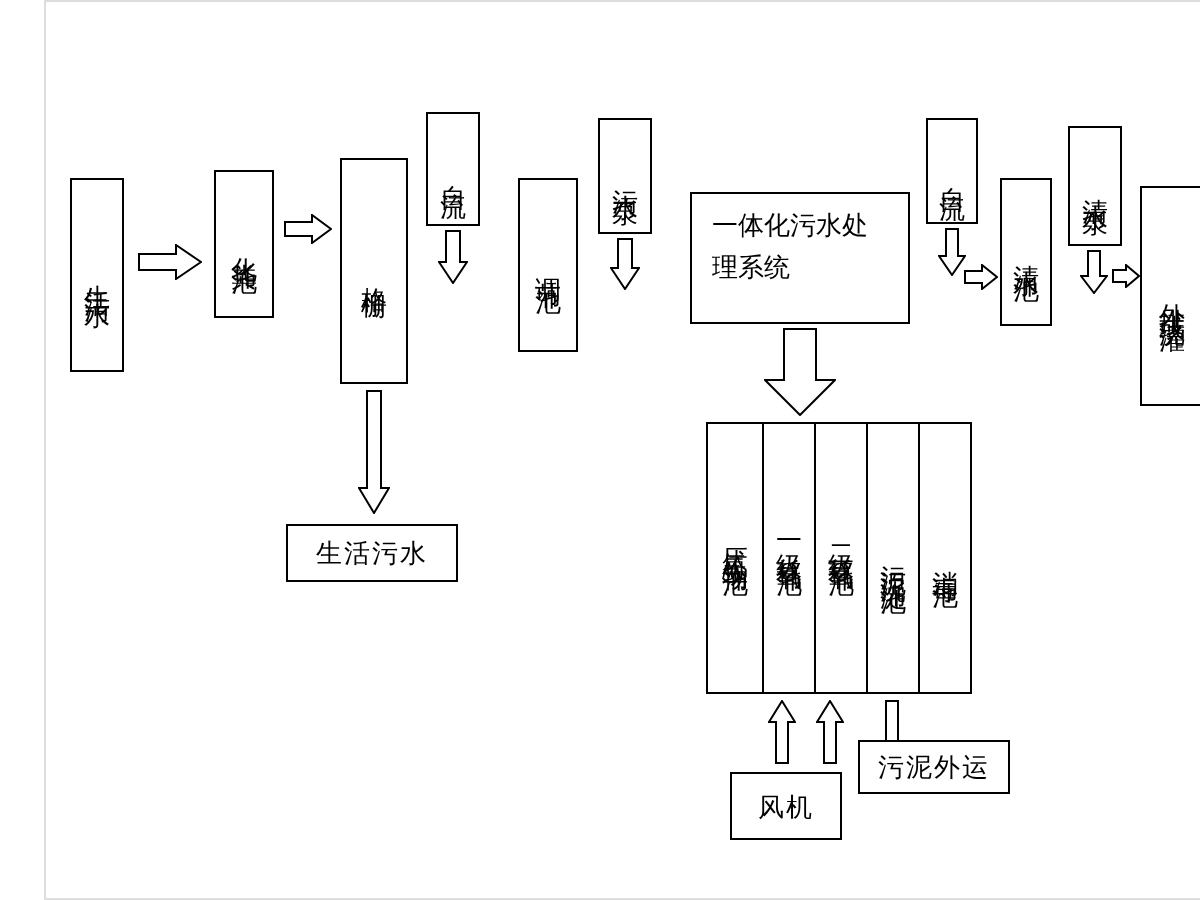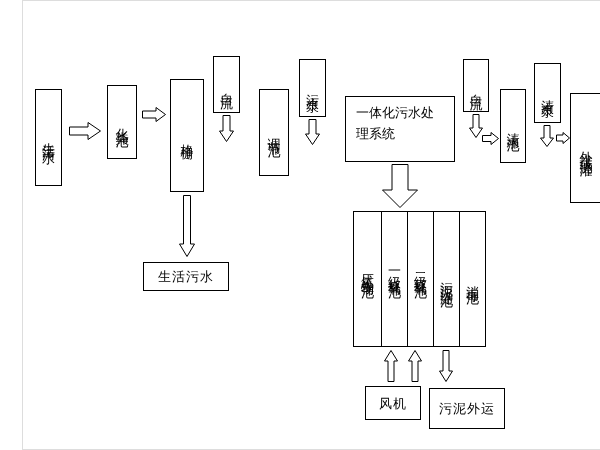--- a/index.html
+++ b/index.html
@@ -144,17 +144,17 @@
   <svg class="arrow" style="left:385px;top:349px" width="14" height="32" viewBox="0 0 14 32">
     <polygon points="7,0.5 13.5,11 10,11 10,31.5 4,31.5 4,11 0.5,11"></polygon>
   </svg>
   <svg class="arrow" style="left:416px;top:349px" width="14" height="32" viewBox="0 0 14 32">
     <polygon points="4,0.5 10,0.5 10,21 13.5,21 7,31.5 0.5,21 4,21"></polygon>
   </svg>
 
   <div class="box htext" style="left:342px;top:385px;width:56px;height:34px">
     <span>风机</span>
   </div>
-  <div class="box htext" style="left:406px;top:387px;width:76px;height:41px">
+  <div class="box htext" style="left:406px;top:369px;width:76px;height:27px">
     <span>污泥外运</span>
   </div>
 
 </div>
 
 </body></html>

